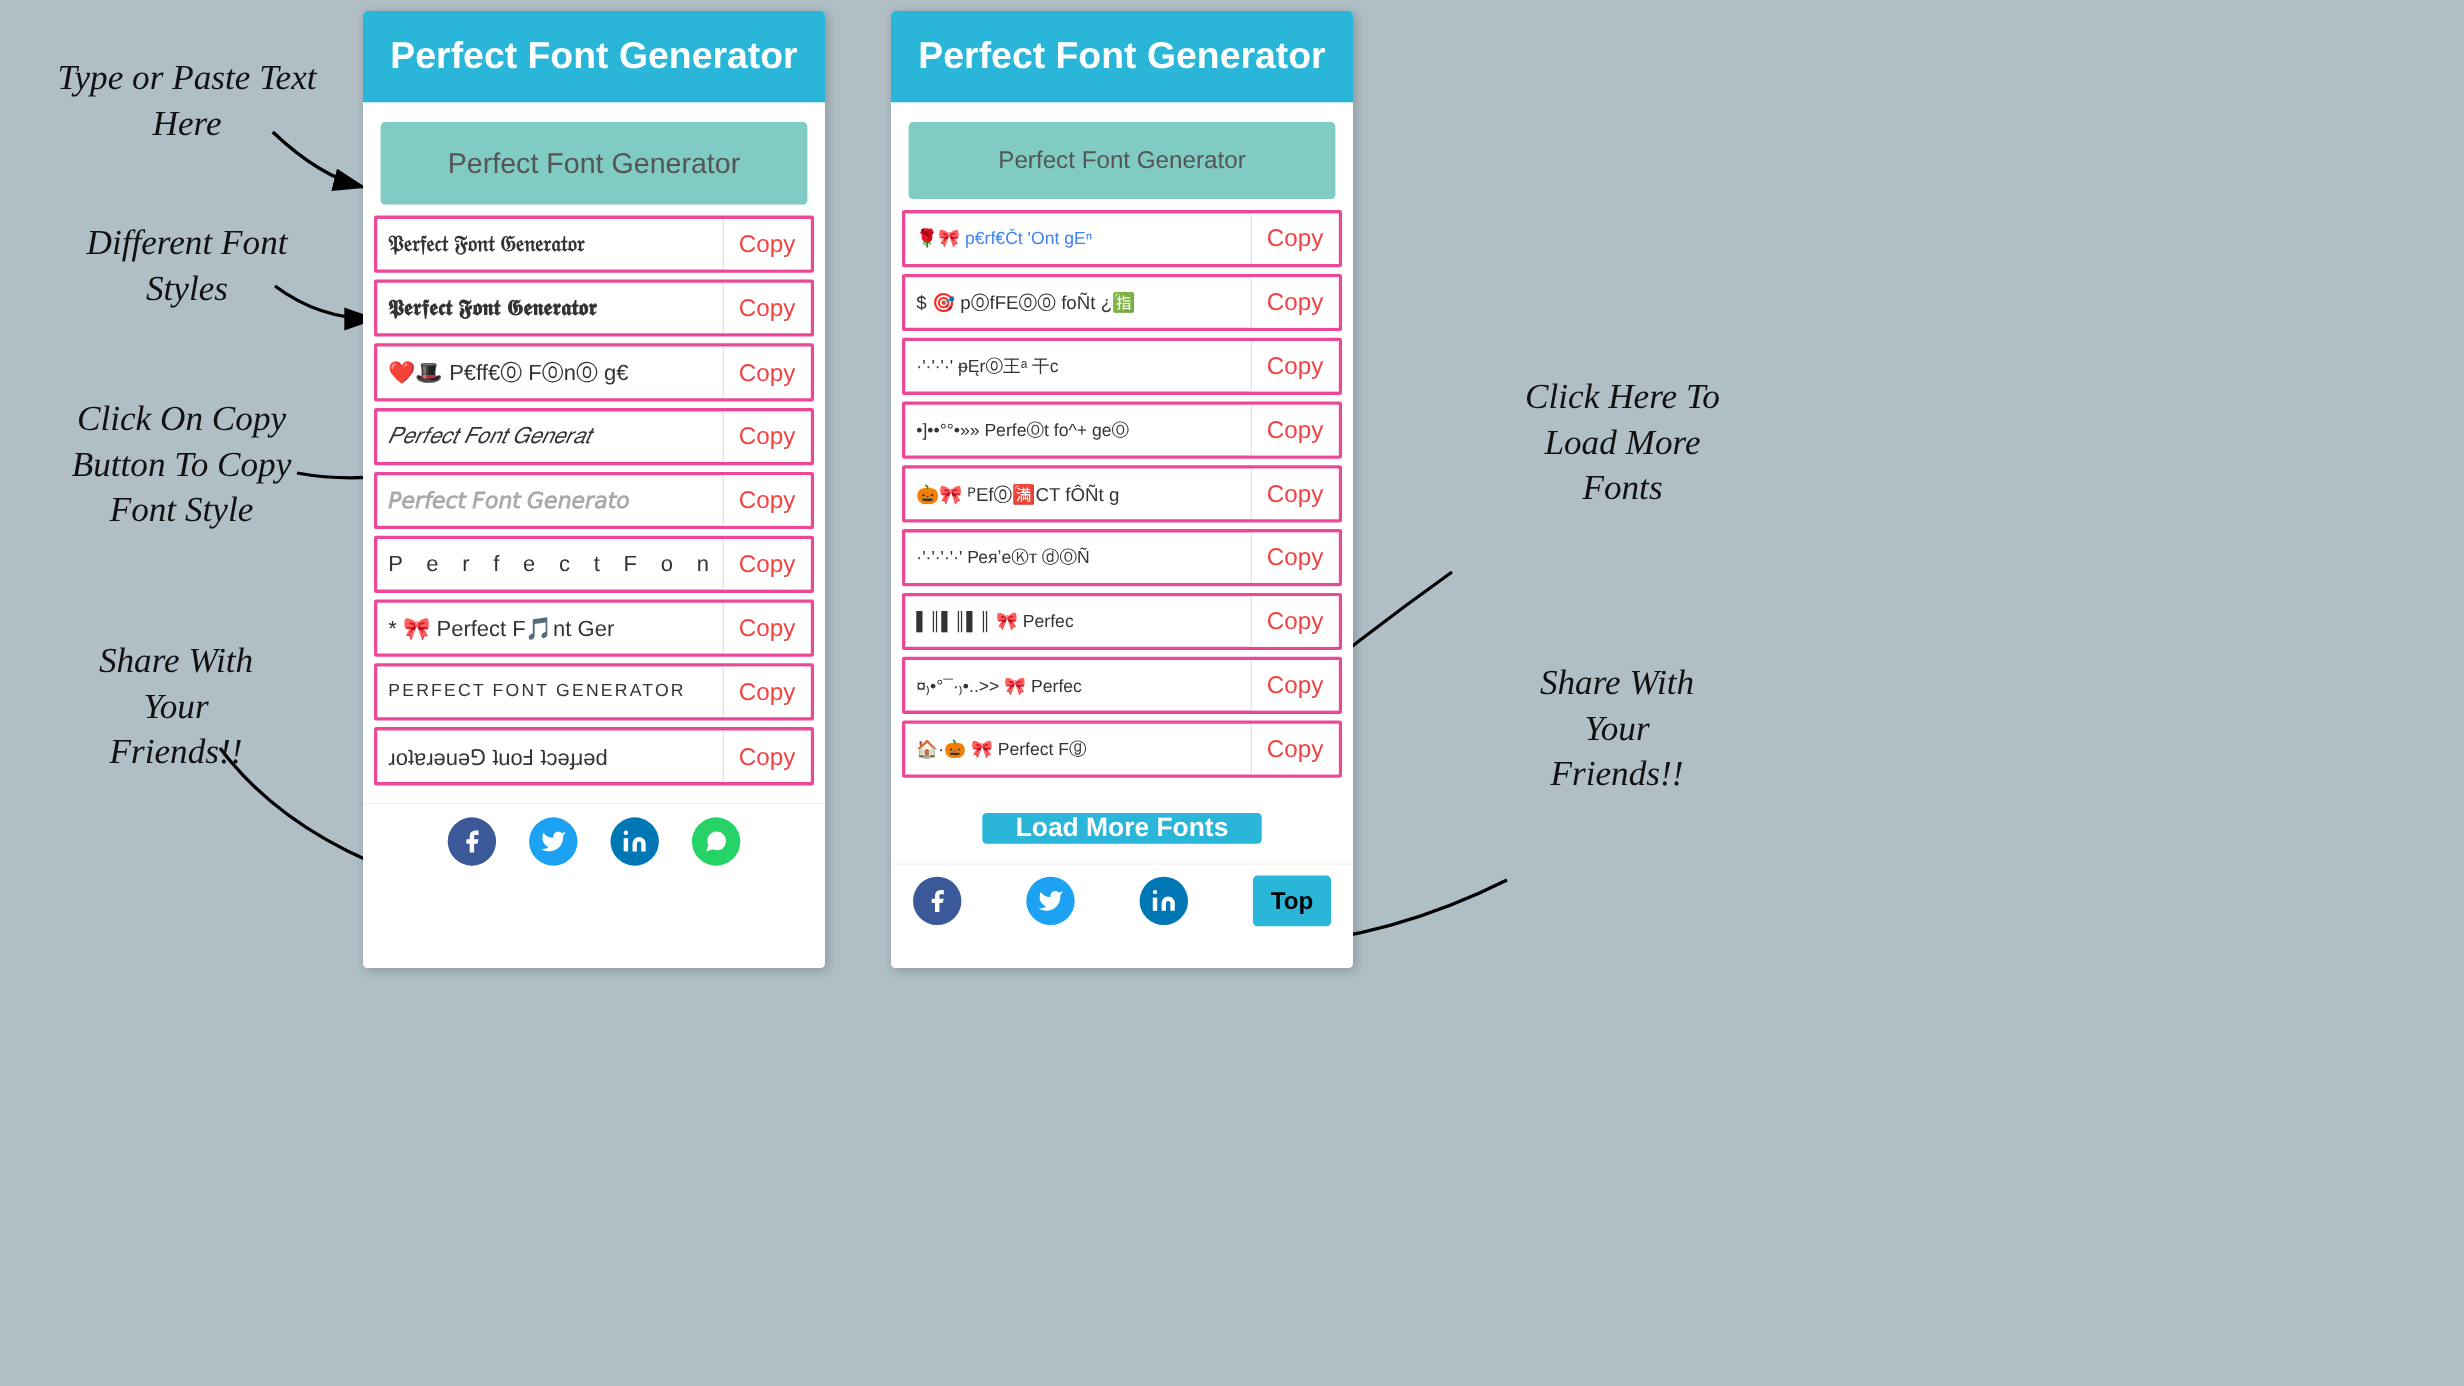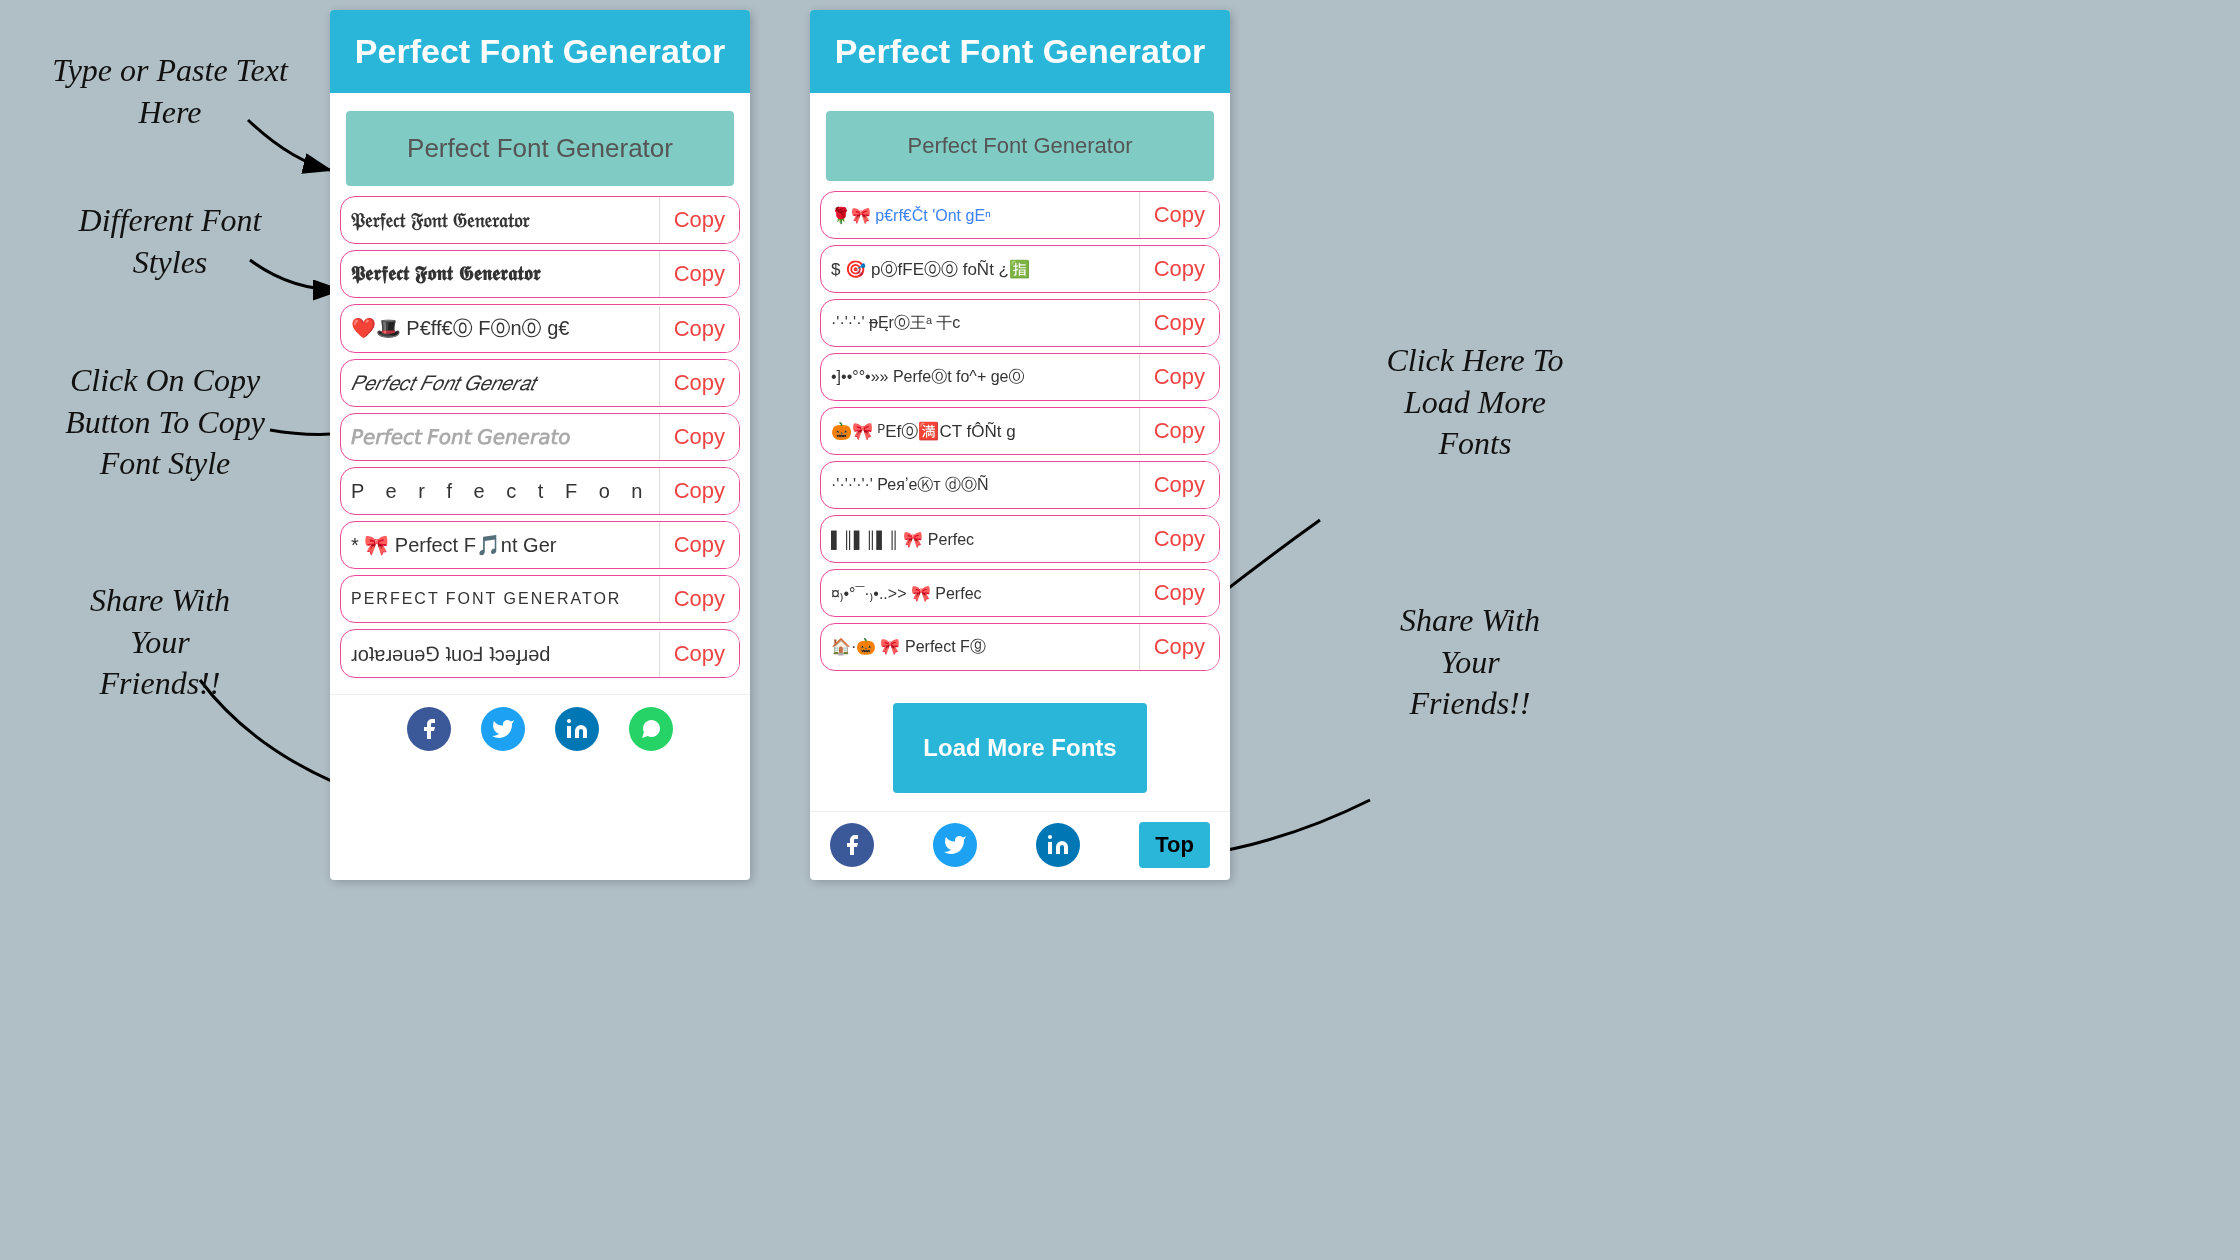--- a/index.html
+++ b/index.html
@@ -56,23 +56,23 @@
       width: calc(100% - 32px);
     }
 
     .font-list {
       padding: 0 10px 10px;
     }
 
     .font-row {
       display: flex;
       align-items: center;
-      border: 1px solid #ec4899;
+      border: 3px solid #ec4899;
       margin-bottom: 6px;
-      border-radius: 15px;
+      border-radius: 2px;
       overflow: hidden;
     }
 
     .font-text {
       flex: 1;
       padding: 10px 10px;
       font-size: 20px;
       color: #333;
       overflow: hidden;
       white-space: nowrap;
@@ -123,21 +123,21 @@
       top: 10px;
     }
 
     .load-more-btn {
       display: block;
       margin: 10px auto;
       background: #29b6d8;
       color: white;
       border: none;
       border-radius: 4px;
-      padding: 31px 30px;
+      padding: 0 30px;
       font-size: 24px;
       cursor: pointer;
       font-weight: bold;
     }
 
     .top-btn {
       background: #29b6d8;
       color: #000000;
       border: none;
       border-radius: 4px;

